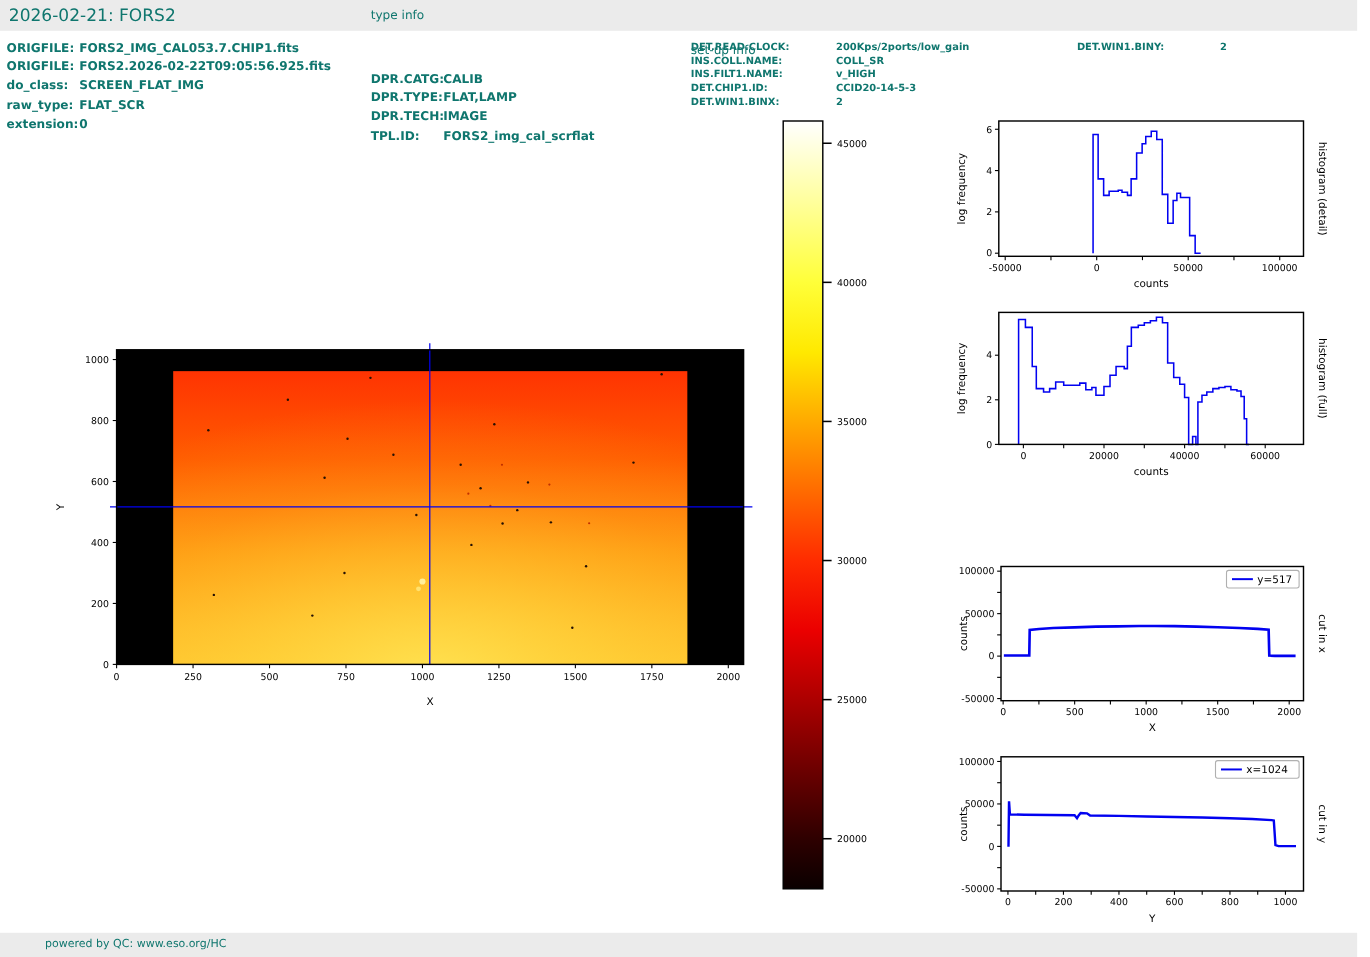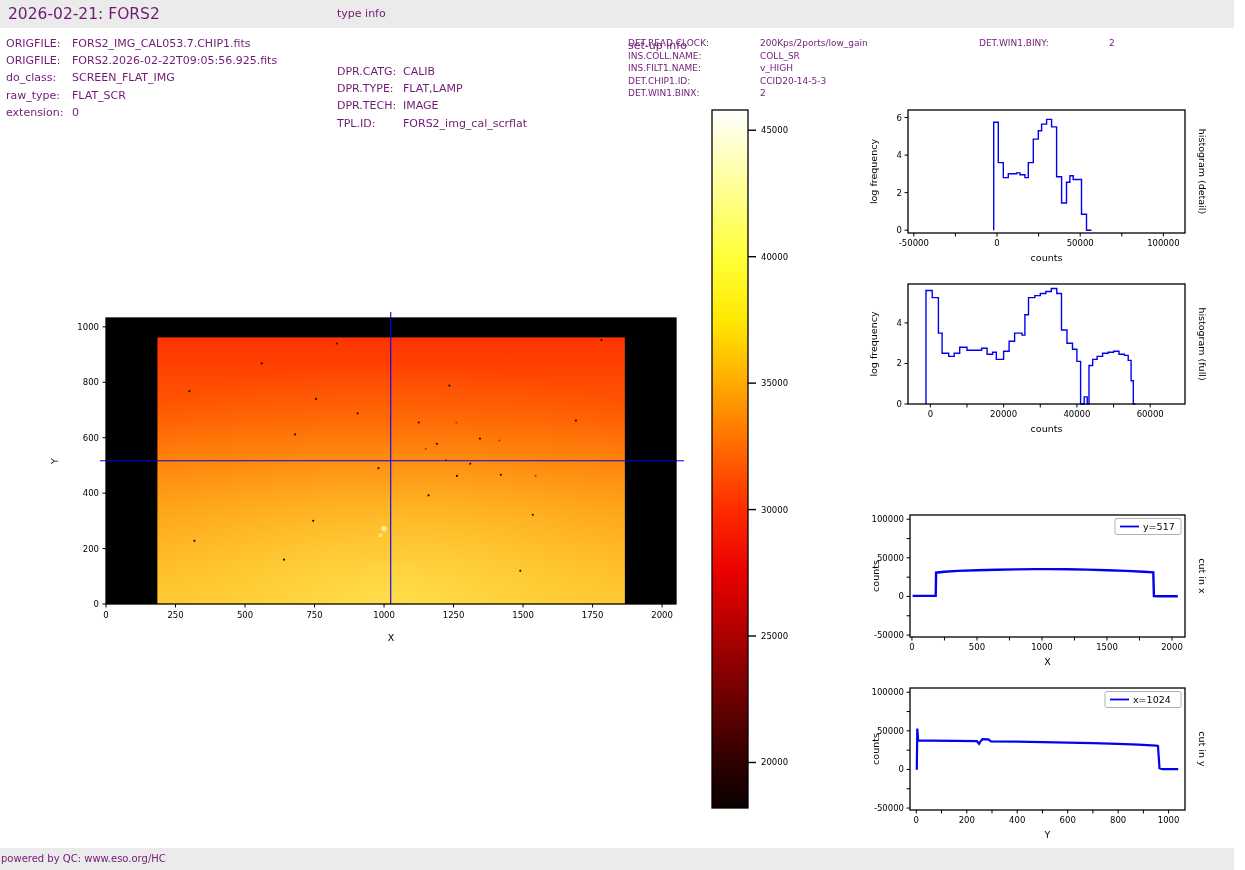--- a/index.html
+++ b/index.html
@@ -1,33 +1,33 @@
 <!DOCTYPE html>
 <html><head>
 <meta charset="utf-8">
 <style>
   html,body{margin:0;padding:0;background:#fff;}
   .page{position:relative;width:1234px;height:870px;background:#ffffff;
-        font-family:"DejaVu Sans","Liberation Sans",sans-serif;color:#701a75;overflow:hidden;}
+        font-family:"DejaVu Sans","Liberation Sans",sans-serif;color:#0f766e;overflow:hidden;}
   .band{position:absolute;left:0;width:100%;background:#ebebeb;}
   .header-band{top:0;height:28px;}
   .footer-band{top:848px;height:22px;font-size:10px;line-height:22px;}
   .page-title{position:absolute;left:8px;top:0;line-height:28px;font-size:15.5px;}
   .section-label{position:absolute;top:0;line-height:28px;font-size:11px;}
   .sec-type{left:337px;} .sec-setup{left:628px;margin-top:32px;}
-  .info-block{position:absolute;white-space:nowrap;}
+  .info-block{position:absolute;white-space:nowrap;font-weight:bold;}
   .file-info{left:6px;top:35px;font-size:11px;line-height:17.2px;}
   .type-info{left:337px;top:35px;font-size:11px;line-height:17.2px;margin-top:28px;}
   .setup-info{left:628px;top:37px;font-size:9px;line-height:12.6px;}
   .setup-right{left:935px;top:37px;font-size:9px;line-height:12.6px;}
   .irow{white-space:nowrap;}
   .file-info .ilabel,.type-info .ilabel{display:inline-block;width:66px;}
   .setup-info .ilabel{display:inline-block;width:132px;}
   .setup-right .ilabel{display:inline-block;width:130px;padding-left:44px;}
-  .footer-left{padding-left:1px;}
+  .footer-left{padding-left:1px;margin-left:40px;}
   .footer-right{float:right;padding-right:6px;}
   svg.chart{position:absolute;overflow:visible;}
   svg text{font-family:"DejaVu Sans","Liberation Sans",sans-serif;fill:#000;}
 </style>
 </head>
 <body>
 
 <div class="page">
 
   <div class="band header-band"></div>

